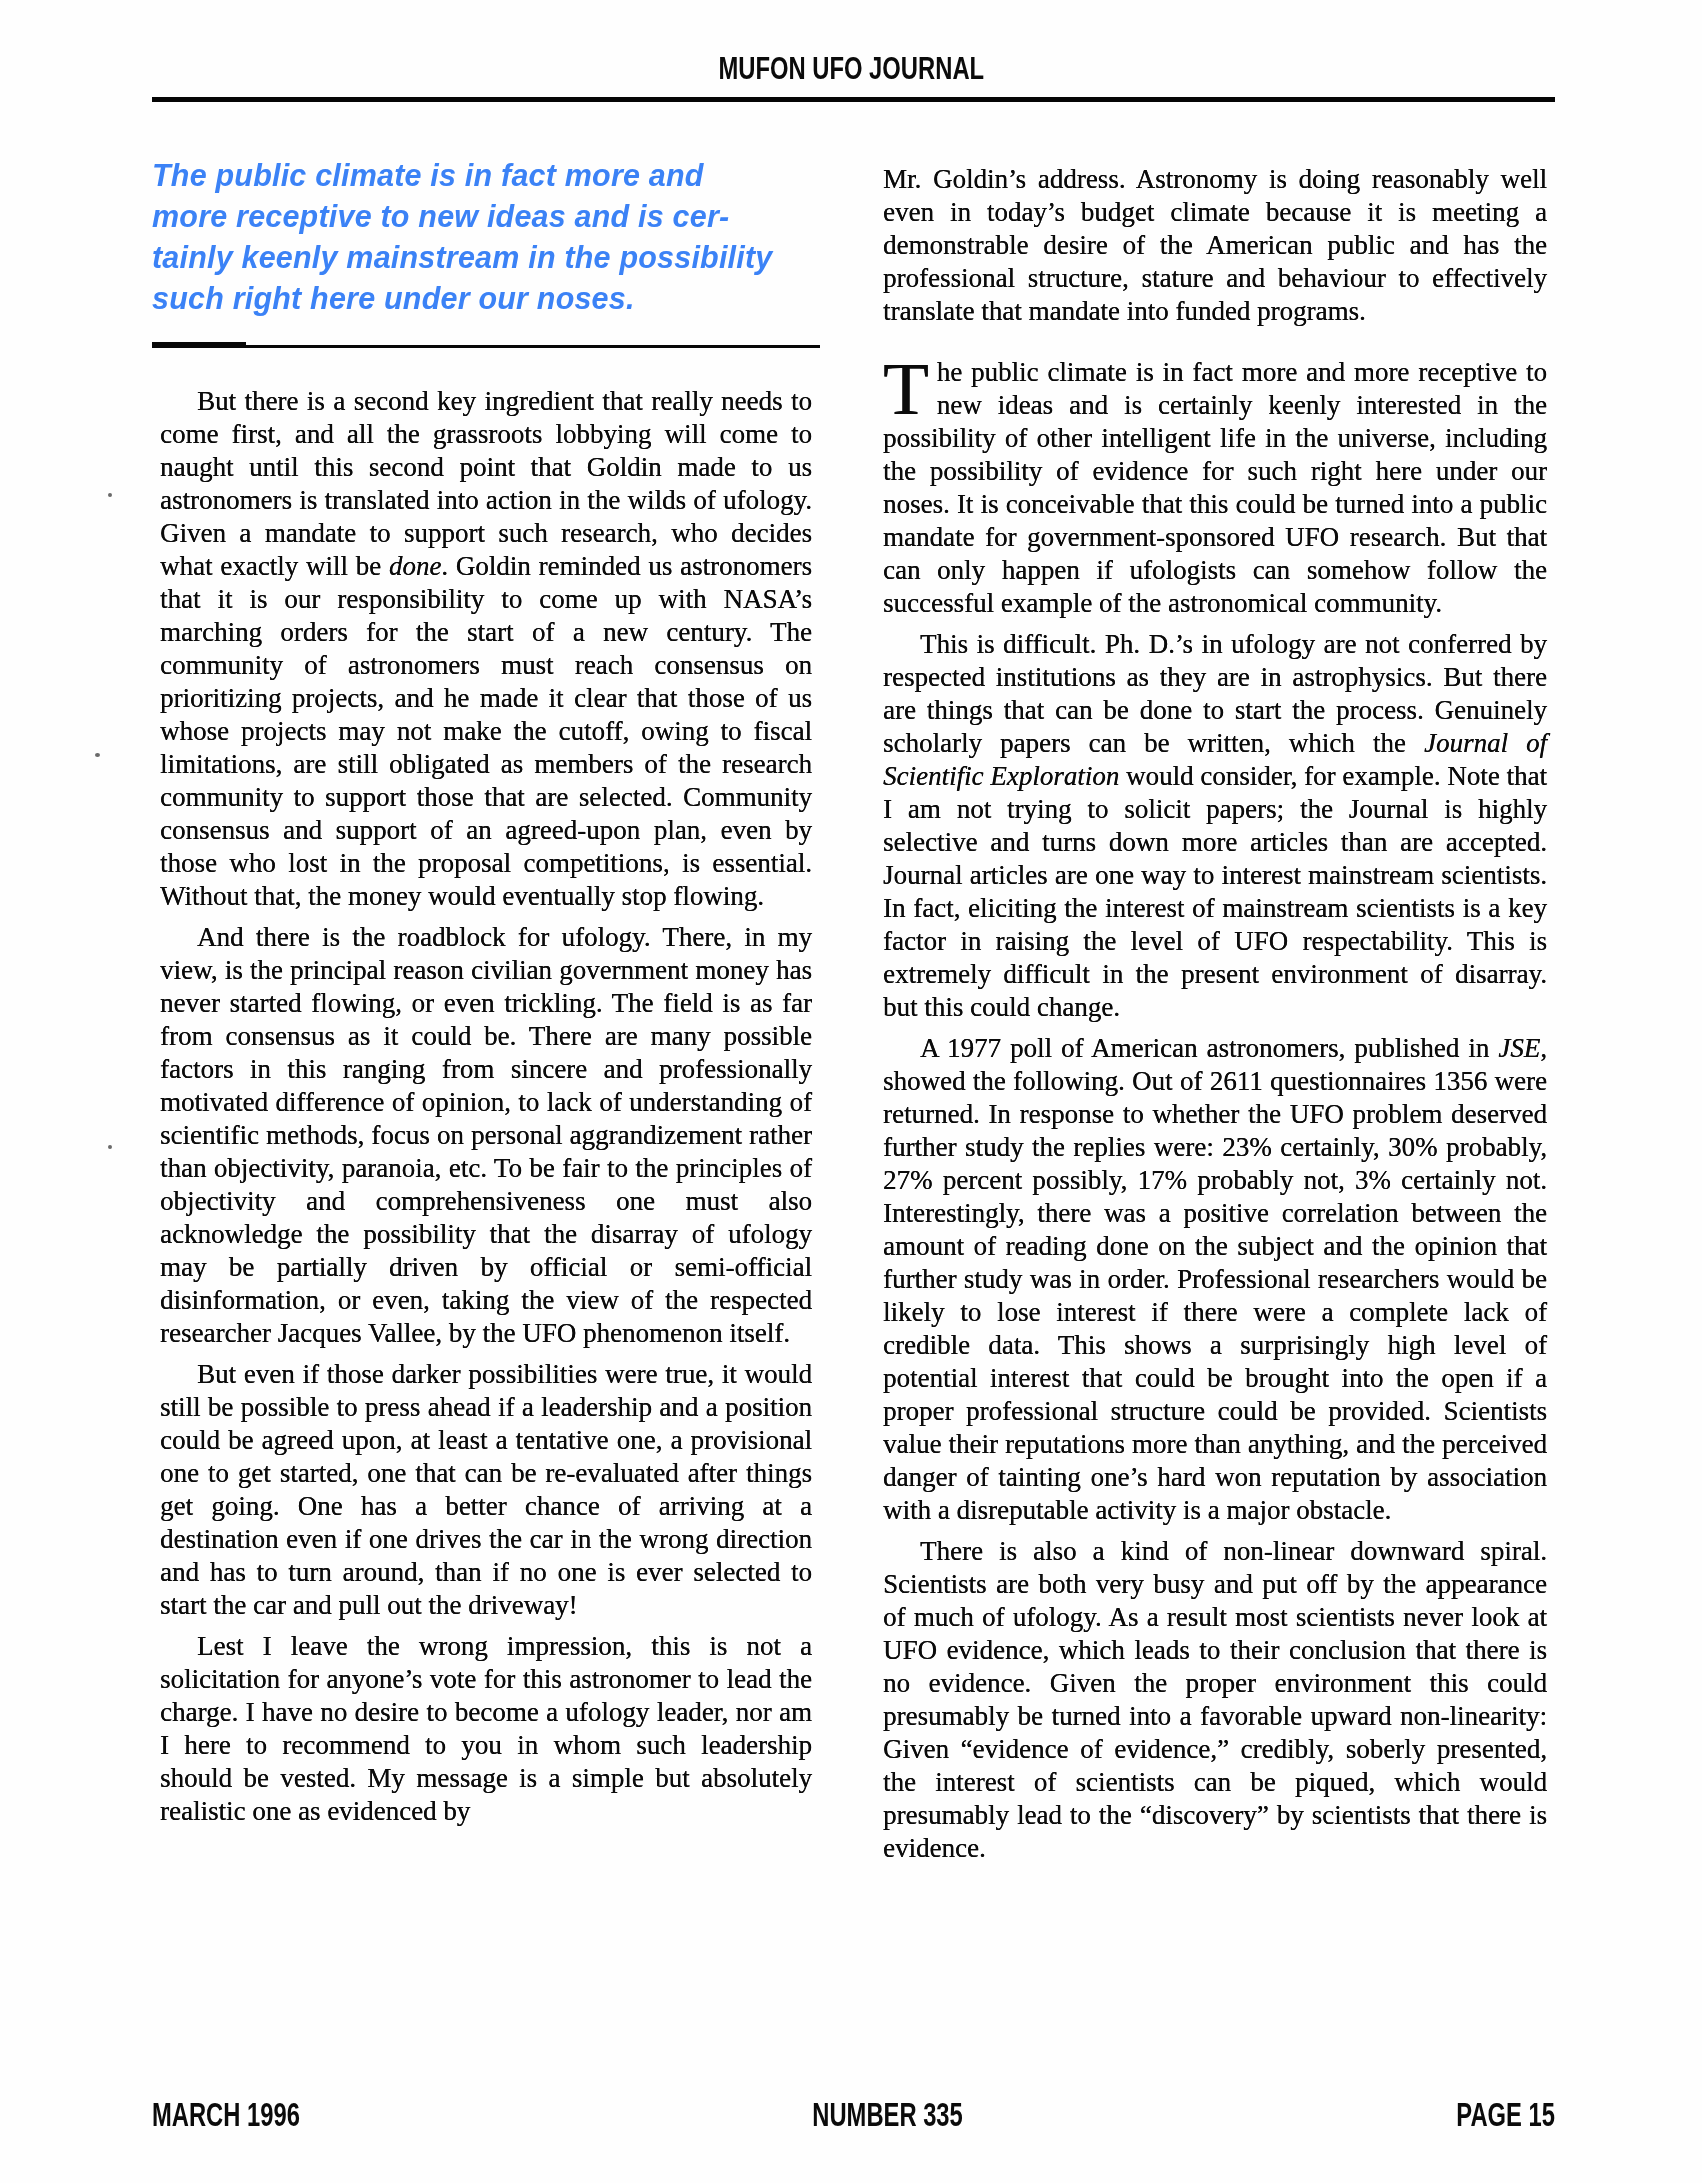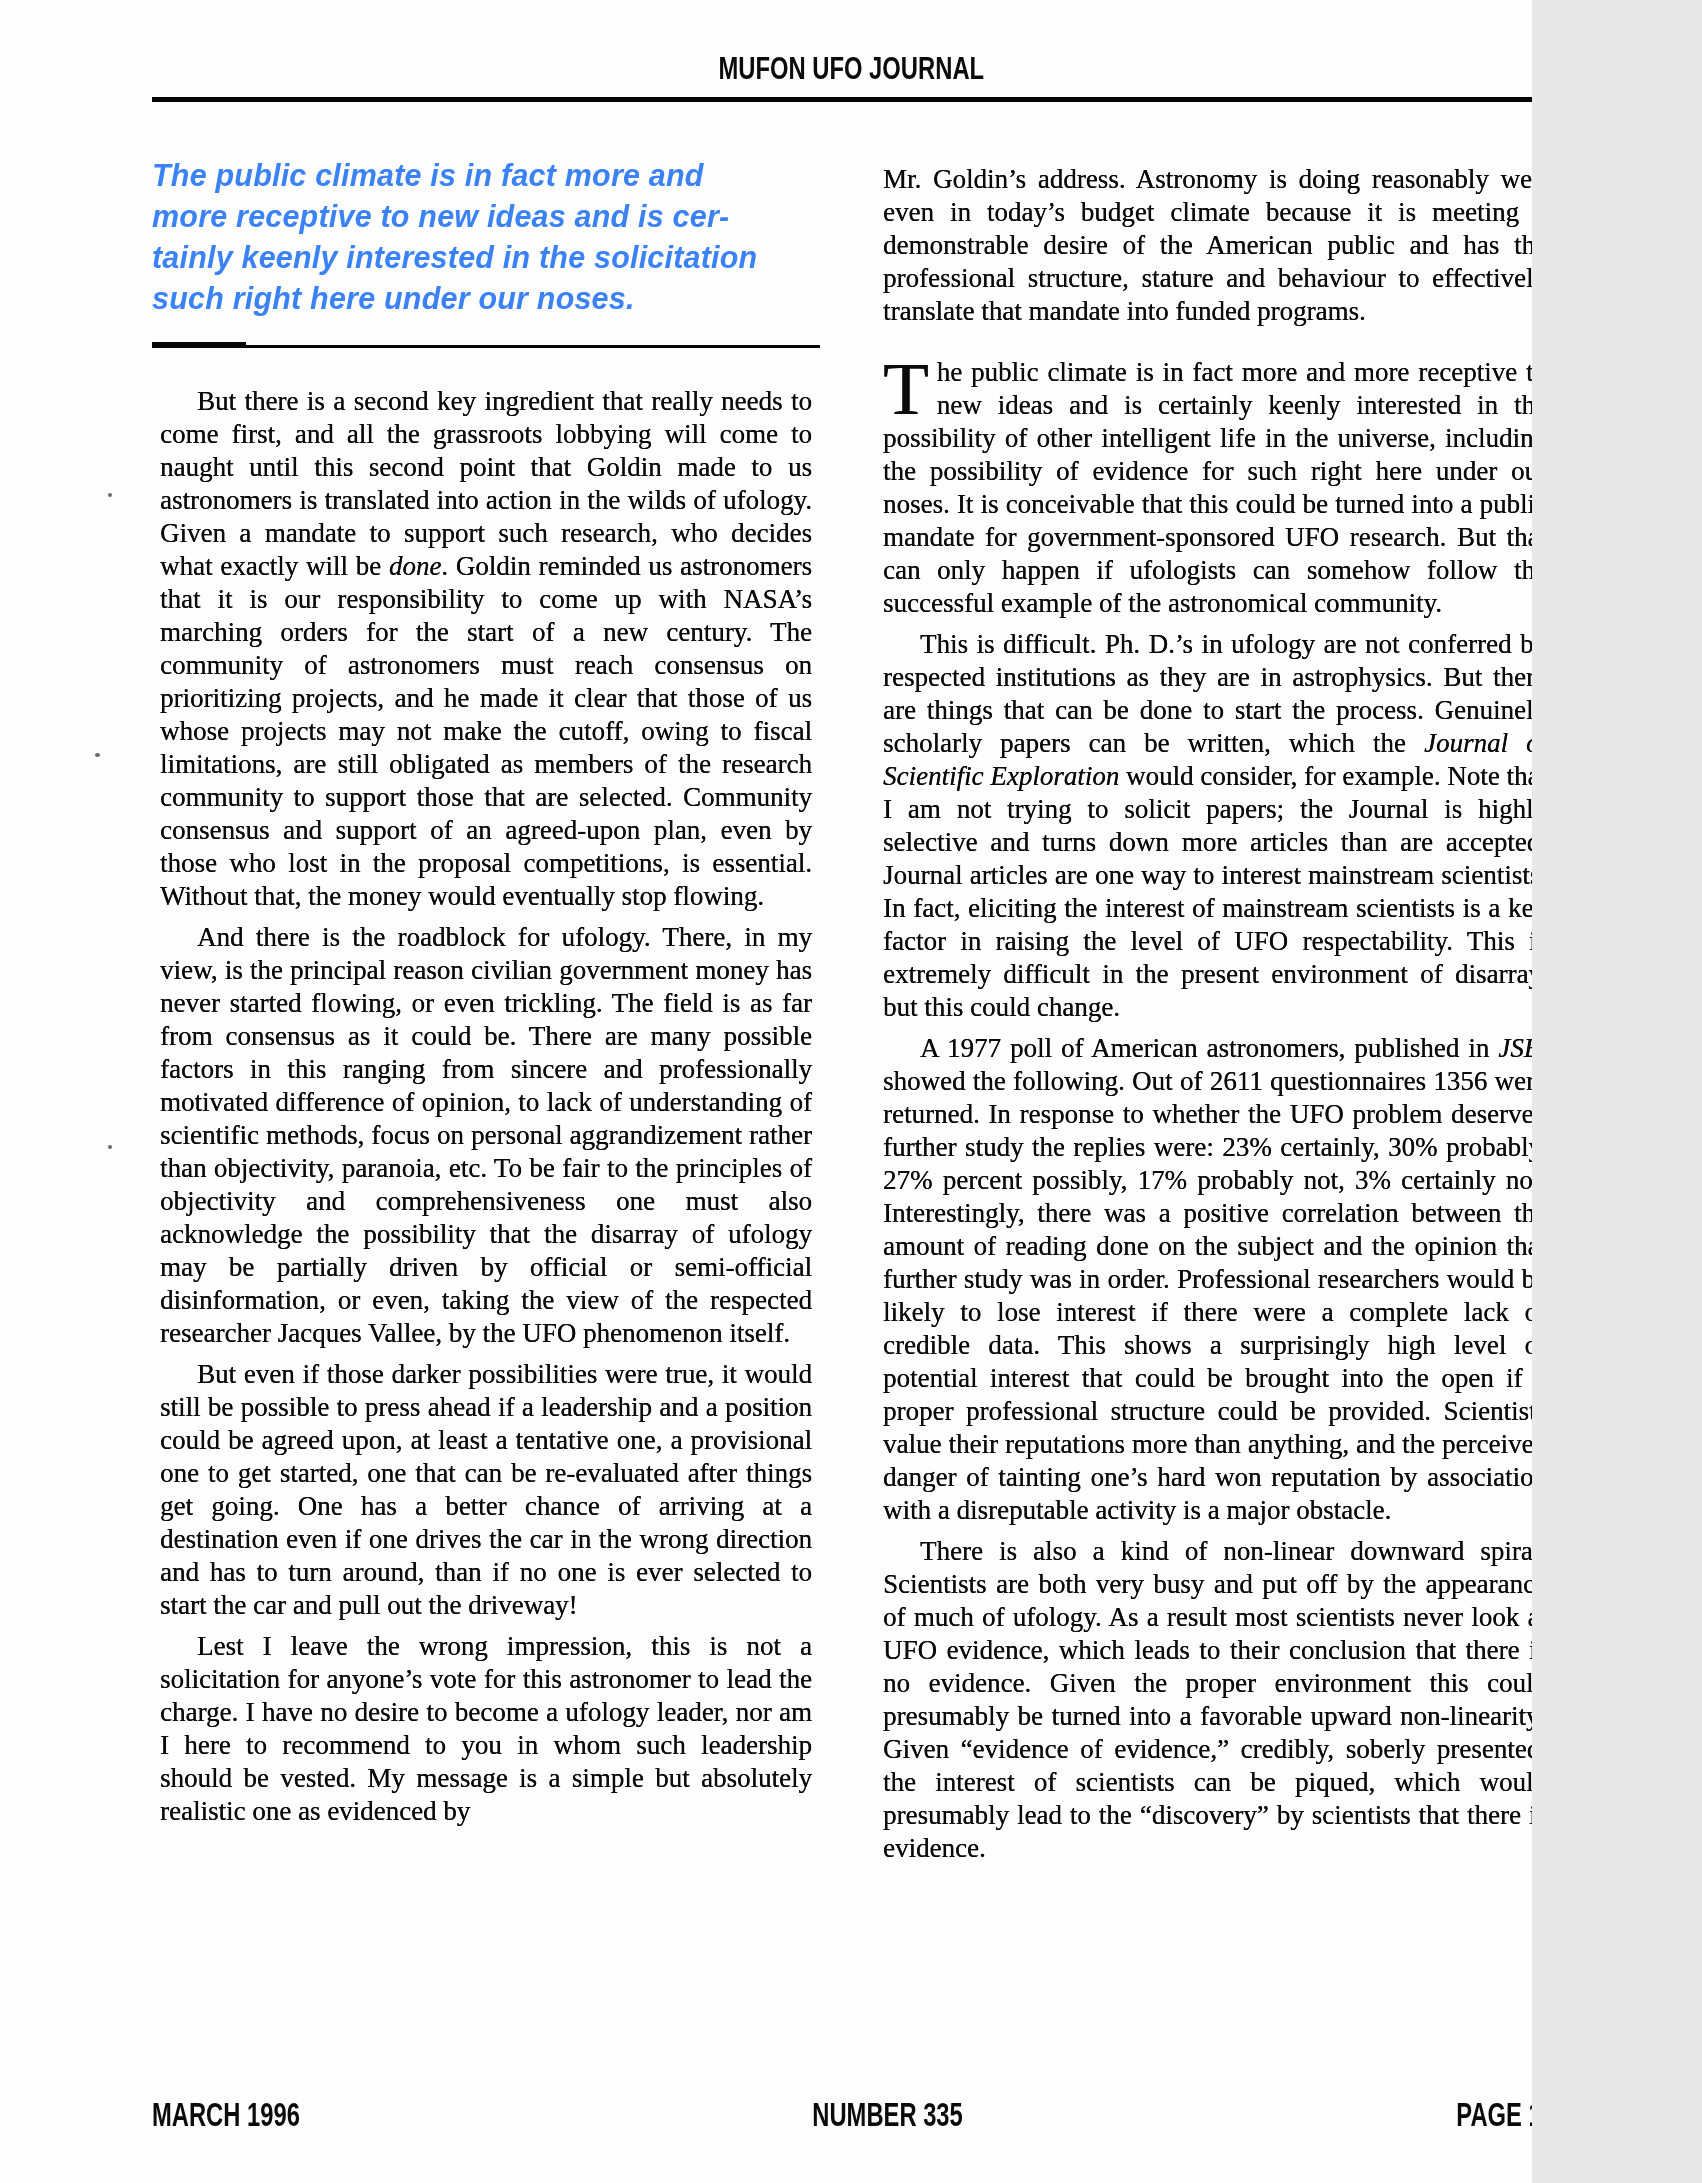--- a/index.html
+++ b/index.html
@@ -1,18 +1,18 @@
 <!DOCTYPE html>
 <html><head>
 <meta charset="utf-8">
 <style>
   html,body{margin:0;padding:0;background:#e8e8e8;}
   .page{
     position:relative;
-    width:1532px;height:2184px;
+    width:1702px;height:2184px;
     background:#fefefe;
     color:#0b0b0b;
     overflow:hidden;
     font-family:"Liberation Serif", serif;
   }
   
   .masthead{
     position:absolute;top:51px;left:152px;width:1399px;
     text-align:center;
   }
@@ -96,21 +96,21 @@
     <span class="masthead-title">MUFON UFO JOURNAL</span>
   </div>
   <div class="masthead-rule"></div>
 
   <div class="content">
 
     <div class="col-left">
       <div class="pull-quote">
         <div>The public climate is in fact more and</div>
         <div>more receptive to new ideas and is cer-</div>
-        <div>tainly keenly interested in the solicitation</div>
+        <div>tainly keenly mainstream in the possibility</div>
         <div>such right here under our noses.</div>
       </div>
       <div class="pull-quote-rule"></div>
       <div class="pq-rule-blob"></div>
       <div class="bodytext">
           <p class="body-para indent"><span>But there is a second key ingredient that really needs to come first, and all the grassroots lobbying will come to naught until this second point that Goldin made to us astronomers is translated into action in the wilds of ufology. Given a mandate to support such research, who decides what exactly will be </span><em>done</em><span>. Goldin reminded us astronomers that it is our responsibility to come up with NASA’s marching orders for the start of a new century. The community of astronomers must reach consensus on prioritizing projects, and he made it clear that those of us whose projects may not make the cutoff, owing to fiscal limitations, are still obligated as members of the research community to support those that are selected. Community consensus and support of an agreed-upon plan, even by those who lost in the proposal competitions, is essential. Without that, the money would eventually stop flowing.</span></p>
           <p class="body-para indent"><span>And there is the roadblock for ufology. There, in my view, is the principal reason civilian government money has never started flowing, or even trickling. The field is as far from consensus as it could be. There are many possible factors in this ranging from sincere and professionally motivated difference of opinion, to lack of understanding of scientific methods, focus on personal aggrandizement rather than objectivity, paranoia, etc. To be fair to the principles of objectivity and comprehensiveness one must also acknowledge the possibility that the disarray of ufology may be partially driven by official or semi-official disinformation, or even, taking the view of the respected researcher Jacques Vallee, by the UFO phenomenon itself.</span></p>
           <p class="body-para indent"><span>But even if those darker possibilities were true, it would still be possible to press ahead if a leadership and a position could be agreed upon, at least a tentative one, a provisional one to get started, one that can be re-evaluated after things get going. One has a better chance of arriving at a destination even if one drives the car in the wrong direction and has to turn around, than if no one is ever selected to start the car and pull out the driveway!</span></p>
           <p class="body-para indent"><span>Lest I leave the wrong impression, this is not a solicitation for anyone’s vote for this astronomer to lead the charge. I have no desire to become a ufology leader, nor am I here to recommend to you in whom such leadership should be vested. My message is a simple but absolutely realistic one as evidenced by</span></p>
         </div>

